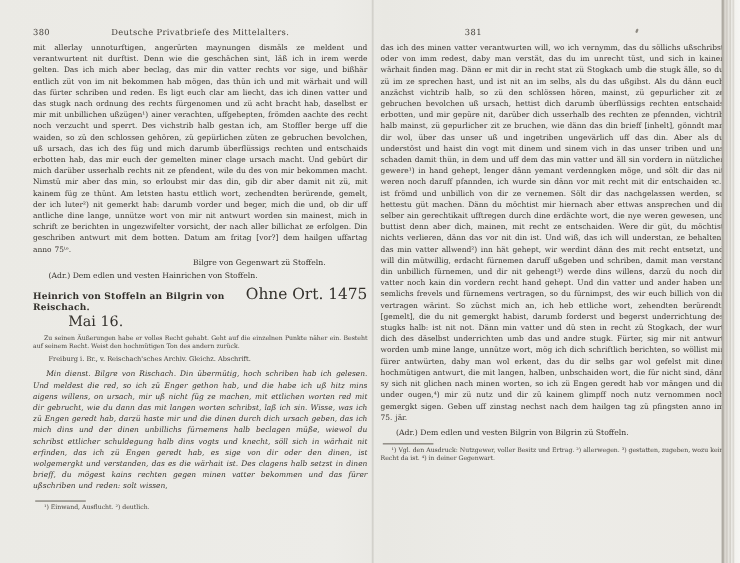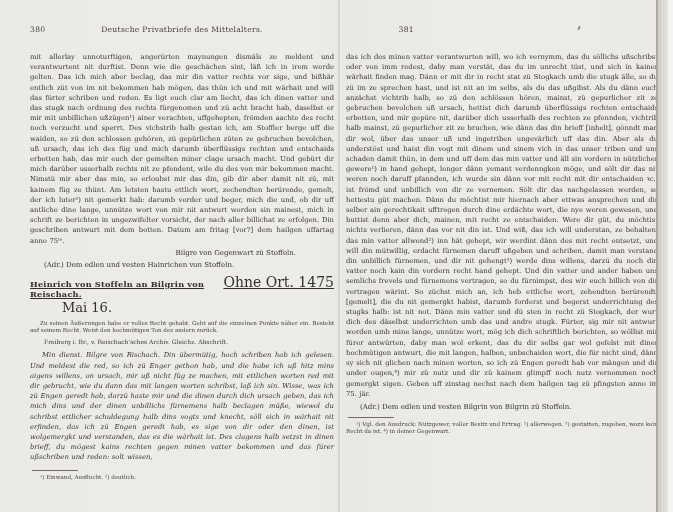--- a/index.html
+++ b/index.html
@@ -23,39 +23,39 @@
       #d2cfc8 8px,#eae8e4 9px,#dbd8d2 11px,#f3f2ef 12px,#f6f5f3 17px);
   }
   .speck{
     position:absolute;left:578px;top:26px;width:2px;height:4px;
     background:#8d8981;transform:rotate(20deg);border-radius:1px;
   }
   .page{position:absolute;top:0;color:#3a3631;}
   .page-left{left:30px;width:304px;}
   .page-right{left:346px;width:312px;}
   .running-head{
-    display:flex;align-items:baseline;margin-top:25px;margin-bottom:18px;
-    font-size:7.6px;letter-spacing:.3px;color:#45413b;
+    display:flex;align-items:baseline;margin-top:25px;margin-bottom:4px;
+    font-size:7.6px;letter-spacing:.3px;color:#45413b;gap:24px;
   }
   .rh-num{width:34px;}
   .rh-num.right{text-align:right;}
   .rh-title{flex:1;text-align:center;}
   .body-text{
     font-size:6.8px;line-height:10.2px;text-align:justify;
     color:#38342f;word-spacing:.4px;
   }
   .indent{text-indent:12px;font-style:italic;}
   .sig{font-size:7px;text-align:right;padding-right:38px;margin-top:3px;color:#38342f;}
   .addr{font-size:7px;text-indent:14px;margin-top:4px;color:#38342f;}
   .letter-number{
     text-align:center;font-size:8.2px;font-weight:bold;margin-top:11px;color:#35312c;
   }
   .letter-heading{
     display:flex;justify-content:space-between;align-items:baseline;
-    font-size:8.2px;margin-top:5px;color:#33302b;text-decoration:underline;
+    font-size:8.2px;margin-top:5px;color:#33302b;
   }
   .letter-title{font-weight:bold;letter-spacing:.2px;}
   .letter-dateline{font-size:14px;white-space:nowrap;margin-left:6px;}
   .letter-dateline2{font-size:13px;margin-left:32px;margin-top:1px;color:#33302b;}
   .regest{
     font-size:5.6px;line-height:7.3px;text-align:justify;
     margin-top:5px;text-indent:10px;color:#46423c;
   }
   .source{font-size:6px;margin-top:4px;text-indent:14px;color:#3e3a34;}
   .letter-body{margin-top:5px;}

